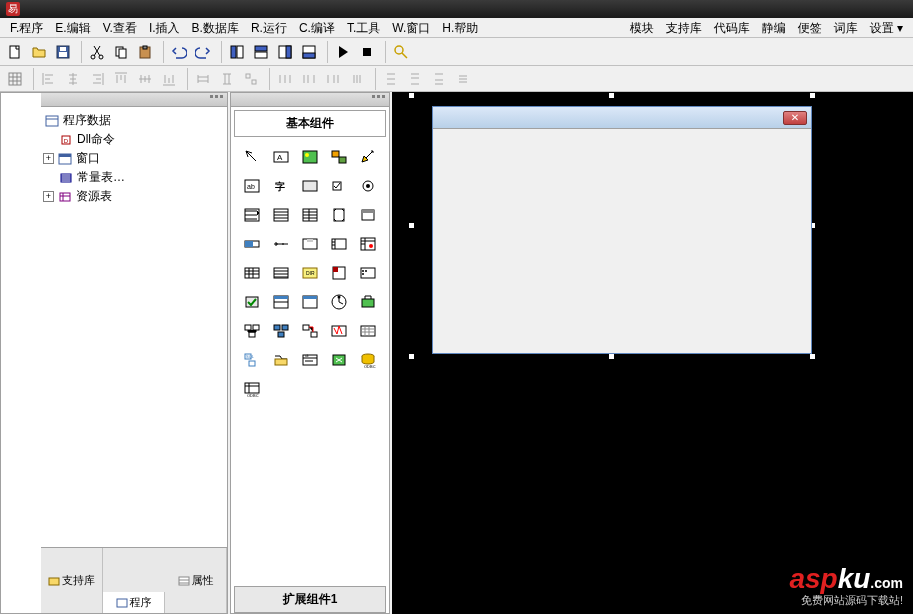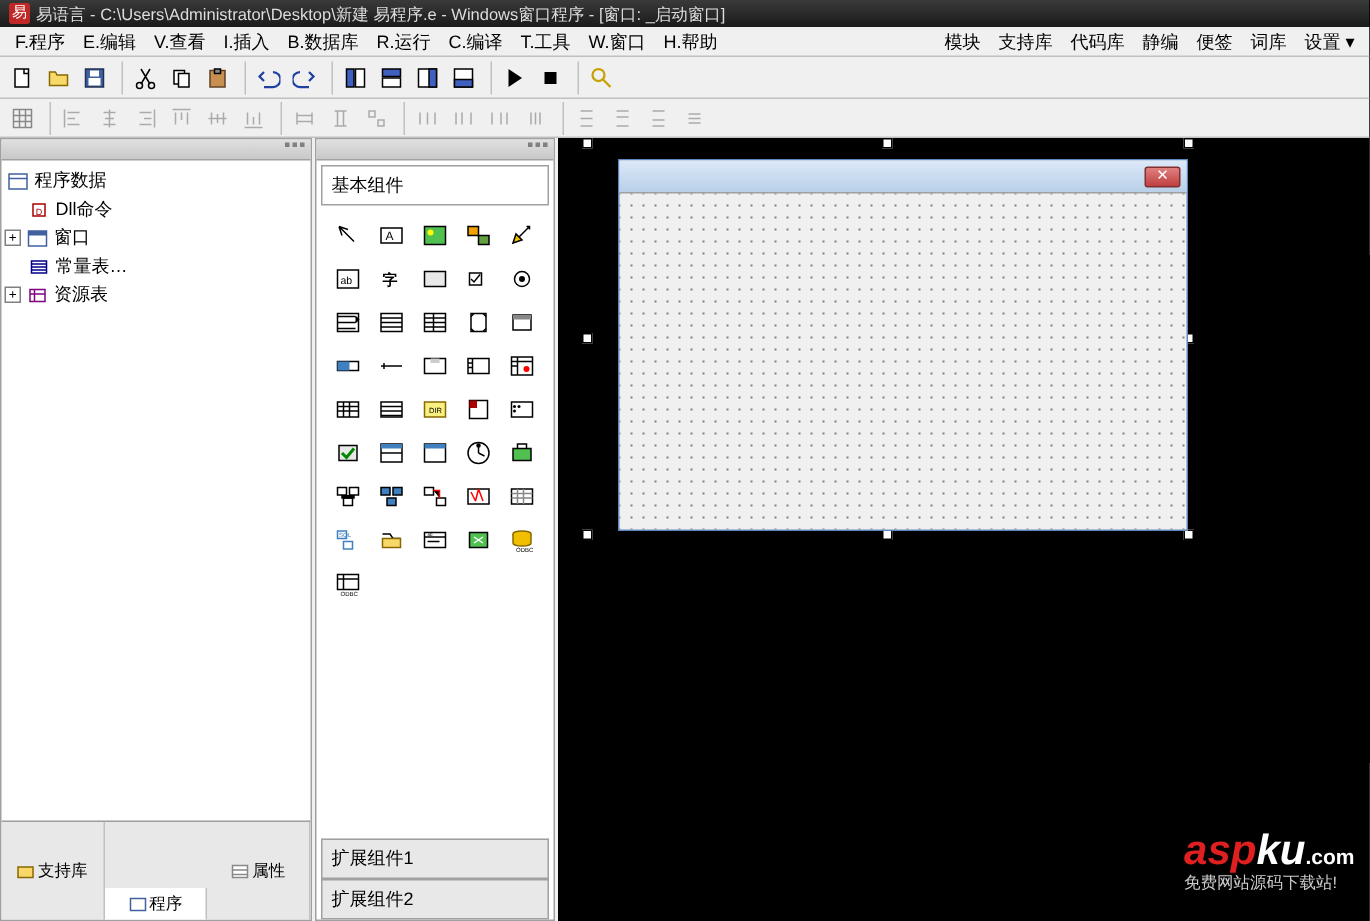--- a/index.html
+++ b/index.html
@@ -14,64 +14,63 @@
 
 .toolbar { height: 28px; background: #f0f0f0; border-bottom: 1px solid #c0c0c0; display: flex; align-items: center; padding: 0 4px; gap: 2px; }
 .tb-btn { width: 22px; height: 22px; border: 1px solid transparent; display: flex; align-items: center; justify-content: center; cursor: default; }
 .tb-sep { width: 4px; height: 22px; border-right: 1px solid #c0c0c0; margin: 0 2px; }
 .tb-btn svg { width: 16px; height: 16px; }
 
 .toolbar2 { height: 26px; background: #f0f0f0; border-bottom: 1px solid #c0c0c0; display: flex; align-items: center; padding: 0 4px; gap: 2px; }
 
 .main-area { display: flex; height: calc(100% - 92px); background: #f0f0f0; }
 
-.left-panel { width: 208px; background: #fff; border: 1px solid #a0a0a0; display: flex; flex-direction: column; }
+.left-panel { width: 228px; background: #fff; border: 1px solid #a0a0a0; display: flex; flex-direction: column; padding-left: 40px; }
 .panel-header { height: 14px; background: linear-gradient(#e0e0e0,#c8c8c8); border-bottom: 1px solid #a0a0a0; position: relative; }
 .panel-header .dots { position: absolute; right: 4px; top: 2px; display: flex; gap: 2px; }
 .panel-header .dots span { width: 3px; height: 3px; background: #808080; }
 .treeview { flex: 1; overflow: auto; padding: 4px 2px; font-size: 12px; }
 .tree-node { display: flex; align-items: center; padding: 1px 0; white-space: nowrap; }
 .tree-indent { display: inline-block; }
 .tree-expander { width: 11px; height: 11px; border: 1px solid #808080; font-size: 9px; line-height: 9px; text-align: center; margin-right: 2px; background: #fff; }
 .tree-icon { width: 16px; height: 14px; margin: 0 3px 0 1px; display: inline-flex; align-items: center; justify-content: center; }
 .tree-icon svg { width: 14px; height: 12px; }
 
 .left-tabs { display: flex; background: #e8e8e8; border-top: 1px solid #a0a0a0; }
 .left-tab { flex: 1; padding: 3px 4px; font-size: 11px; text-align: center; border-right: 1px solid #c0c0c0; cursor: default; display: flex; align-items: center; justify-content: center; gap: 2px; }
 .left-tab.active { background: #fff; margin-top: 44px; }
 .left-tab svg { width: 12px; height: 10px; }
 
 .mid-panel { width: 160px; background: #fff; border: 1px solid #a0a0a0; margin-left: 2px; display: flex; flex-direction: column; }
-.comp-tab { padding: 4px 6px; font-size: 12px; border: 1px solid #a0a0a0; margin: 3px; background: #fff; cursor: default; }
+.comp-tab { padding: 4px 6px; font-size: 12px; text-align: center; border: 1px solid #a0a0a0; margin: 3px; background: #fff; cursor: default; font-weight: bold; }
 .comp-tab.inactive { background: #e8e8e8; margin: 0 3px; }
 .comp-area { flex: 1; padding: 4px 8px; }
 .comp-grid { display: grid; grid-template-columns: repeat(5, 26px); gap: 3px 3px; }
 .comp-item { width: 26px; height: 26px; border: 1px solid transparent; display: flex; align-items: center; justify-content: center; cursor: default; }
 .comp-item svg { width: 18px; height: 18px; }
 
 .design-area { flex: 1; background: #000; position: relative; margin-left: 2px; }
 .design-frame { position: absolute; left: 20px; top: 4px; width: 400px; height: 260px; }
 .handle { position: absolute; width: 7px; height: 7px; background: #fff; border: 1px solid #000; }
 .form-window { position: absolute; left: 20px; top: 10px; width: 380px; height: 248px; background: #f0f0f0; border: 1px solid #6088c0; }
 .form-title { height: 22px; background: linear-gradient(#dce8f8,#b8d0e8); border-bottom: 1px solid #a0a0a0; display: flex; justify-content: flex-end; align-items: center; padding: 0 4px; }
 .win-close { width: 24px; height: 14px; background: linear-gradient(#e08080,#c04040); border: 1px solid #803030; border-radius: 2px; color: #fff; font-size: 10px; text-align: center; line-height: 12px; }
 .form-client { height: calc(100% - 22px); background-image: radial-gradient(#808080 0.5px, transparent 0.5px); background-size: 8px 8px; background-position: 4px 4px; }
 
-.watermark { position: absolute; right: 10px; bottom: 18px; color: #fff; font-family: Arial; }
+.watermark { position: absolute; right: 10px; bottom: 6px; color: #fff; font-family: Arial; text-align: right; }
 .watermark .brand { font-size: 28px; font-weight: bold; font-style: italic; }
 .watermark .brand .red { color: #e02020; }
 .watermark .brand .ext { color: #fff; font-size: 14px; font-style: normal; }
 .watermark .tagline { font-size: 11px; color: #ccc; margin-top: -2px; }
 </style>
 </head>
 <body>
 
 <div class="title-bar">
   <span class="app-icon">易</span>
-  <span>易语言 - C:\Users\Administrator\Desktop\新建 易程序.e - Windows窗口程序 - [窗口: _启动窗口]</span>
 </div>
 
 <div class="menu-bar">
   <span class="menu-item">F.程序</span>
   <span class="menu-item">E.编辑</span>
   <span class="menu-item">V.查看</span>
   <span class="menu-item">I.插入</span>
   <span class="menu-item">B.数据库</span>
   <span class="menu-item">R.运行</span>
   <span class="menu-item">C.编译</span>
@@ -627,21 +626,20 @@
           <div class="comp-item">
             <svg viewBox="0 0 18 18">
               <rect x="2" y="3" width="14" height="10" fill="#fff" stroke="#000"></rect>
               <path d="M2 6h14M6 3v10" stroke="#000"></path>
               <text x="4" y="17" font-size="4">ODBC</text>
             </svg>
           </div>
         </div>
     </div>
     <div class="comp-tab inactive">扩展组件1</div>
-    <div class="comp-tab inactive">扩展组件2</div>
   </div>
 
   <div class="design-area">
     <div class="design-frame">
       <div class="handle" style="left:-4px;top:-4px"></div>
       <div class="handle" style="left:50%;top:-4px;margin-left:-4px"></div>
       <div class="handle" style="right:-4px;top:-4px"></div>
       <div class="handle" style="left:-4px;top:50%;margin-top:-4px"></div>
       <div class="handle" style="right:-4px;top:50%;margin-top:-4px"></div>
       <div class="handle" style="left:-4px;bottom:-4px"></div>

